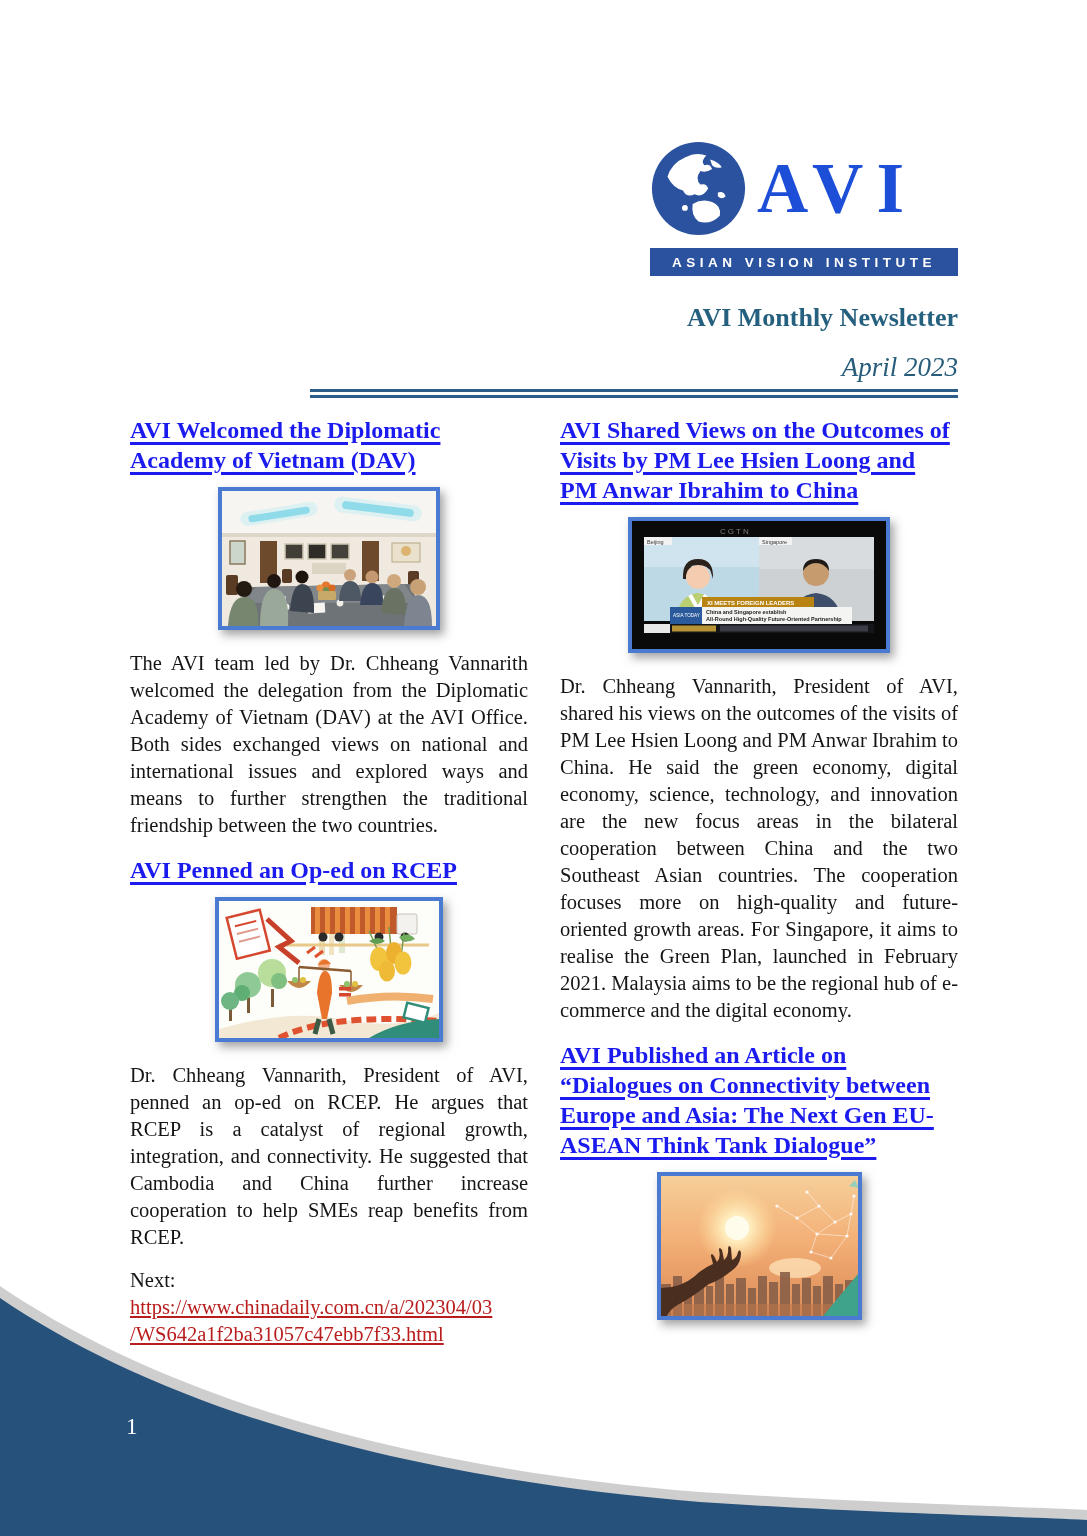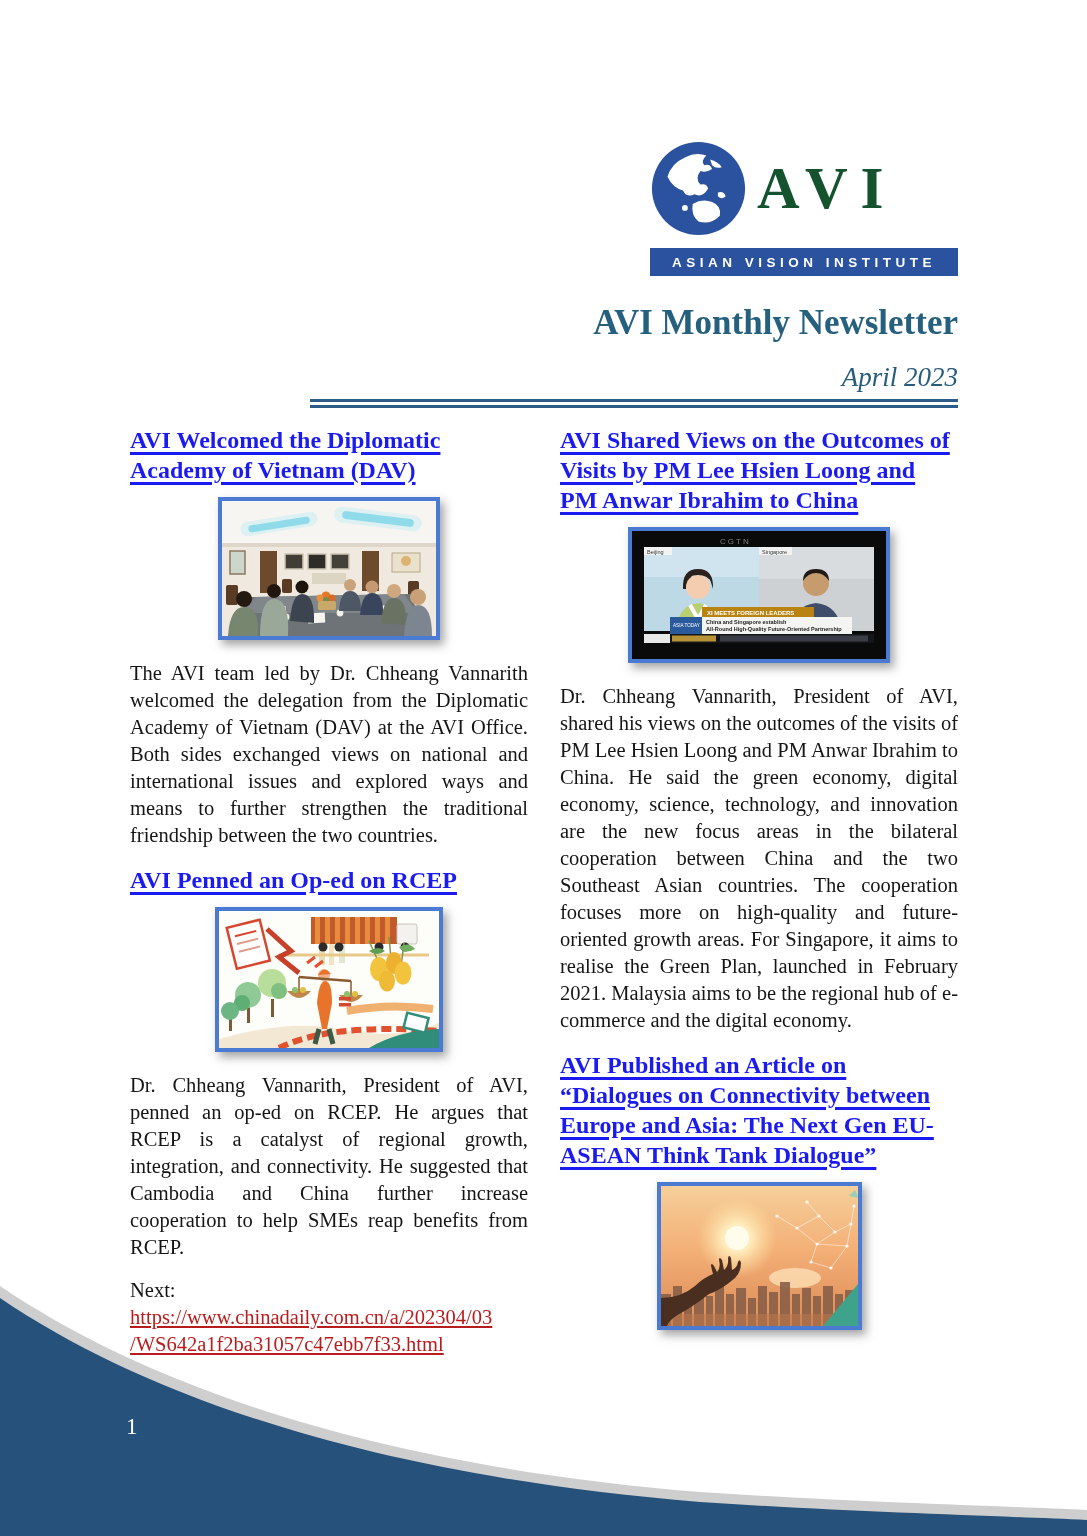--- a/index.html
+++ b/index.html
@@ -4,26 +4,26 @@
 <style>
   html,body{margin:0;padding:0;background:#ffffff;}
   .page{position:relative;width:1087px;height:1536px;background:#ffffff;overflow:hidden;
         font-family:"Liberation Serif",serif;color:#151515;}
   .content{position:absolute;left:130px;top:128px;width:828px;}
 
   
   .logo-block{width:308px;margin-left:auto;padding-top:12px;}
   .logo-row{display:flex;align-items:center;gap:10px;}
   .globe{width:97px;height:97px;flex:0 0 auto;}
-  .logo-acronym{font-family:"Liberation Serif",serif;font-weight:600;font-size:59px;line-height:1;
-        color:#14532d;letter-spacing:13px;}
+  .logo-acronym{font-family:"Liberation Serif",serif;font-weight:600;font-size:71px;line-height:1;
+        color:#1d4ed8;letter-spacing:13px;}
   .logo-bar{margin-top:11px;background:#2b529f;color:#ffffff;text-align:center;
         font-family:"Liberation Sans",sans-serif;font-weight:bold;font-size:13.5px;
         letter-spacing:4.5px;padding:7px 0 6px;}
-  .doc-title{text-align:right;font-weight:bold;font-size:35px;color:#26607f;margin-top:27px;}
+  .doc-title{text-align:right;font-weight:bold;font-size:26px;color:#26607f;margin-top:27px;}
   .doc-date{text-align:right;font-style:italic;font-size:27px;color:#275c7a;margin-top:19px;}
   .divider{margin-left:180px;margin-top:6px;height:3px;
         border-top:3px solid #2e5c88;border-bottom:3px solid #2e5c88;}
 
   
   .columns{display:flex;gap:32px;margin-top:17px;}
   .col{width:398px;}
   .head{font-size:24px;line-height:30px;font-weight:bold;color:#1b1bef;
         text-decoration:underline;text-decoration-thickness:2.5px;text-underline-offset:3.5px;
         margin:0 0 12px;cursor:pointer;}

